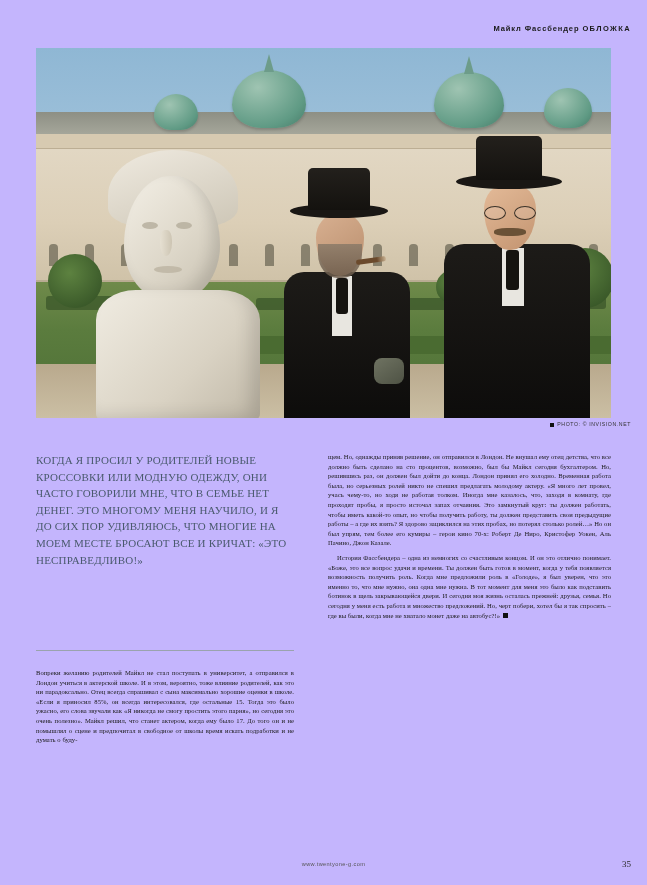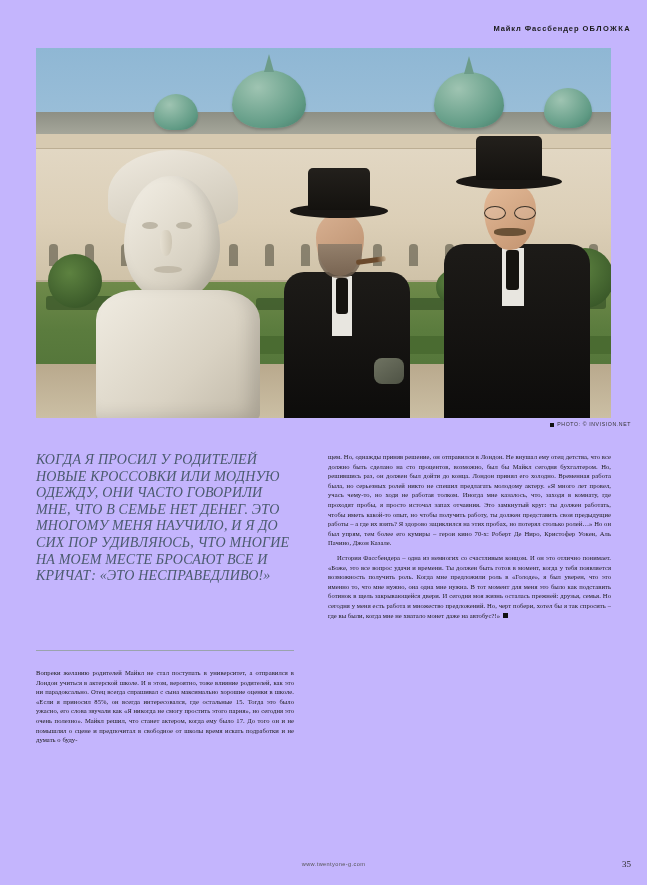--- a/index.html
+++ b/index.html
@@ -306,26 +306,25 @@
     vertical-align: middle;
   }
 
   
   .pullquote {
     position: absolute;
     left: 36px;
     top: 452px;
     width: 258px;
     font-family: "Liberation Serif", serif;
-    font-size: 14px;
+    font-size: 11px;
     line-height: 16.6px;
     letter-spacing: .2px;
     color: #4a5a6e;
     text-transform: uppercase;
-    font-style: italic;
   }
   .pq-rule {
     position: absolute;
     left: 36px;
     top: 650px;
     width: 258px;
     border-top: 1px solid #9aa3ad;
   }
 
   

